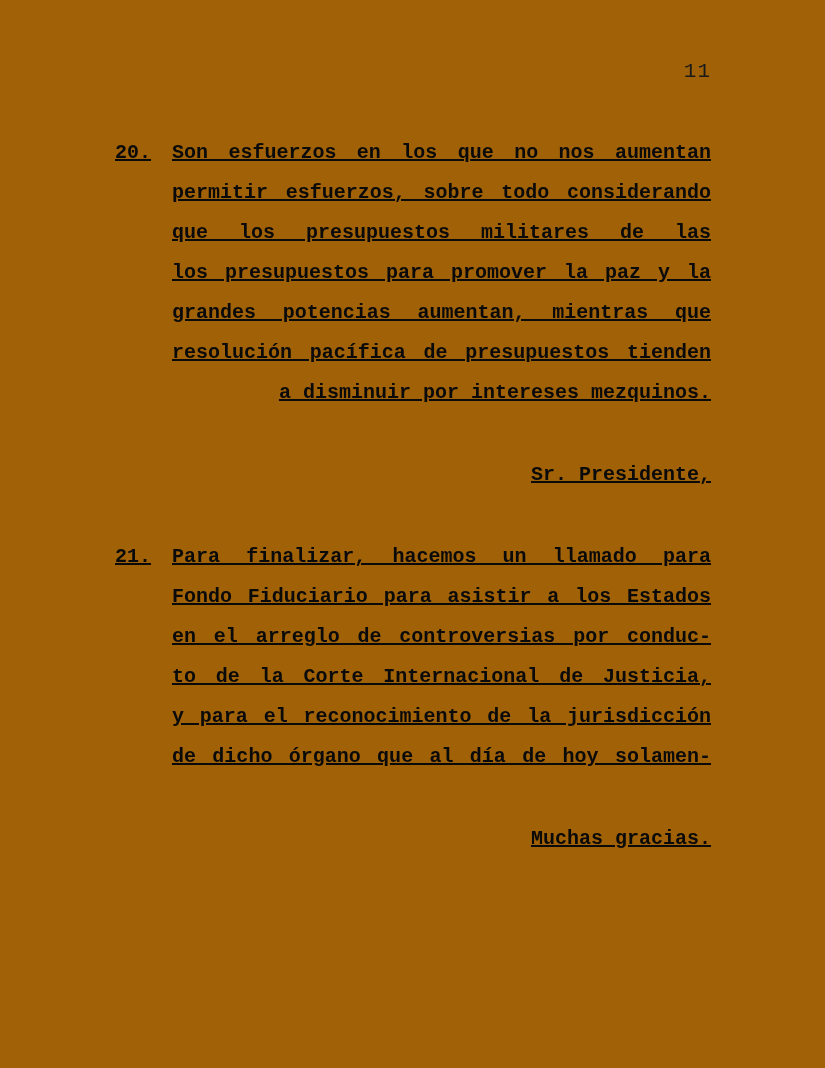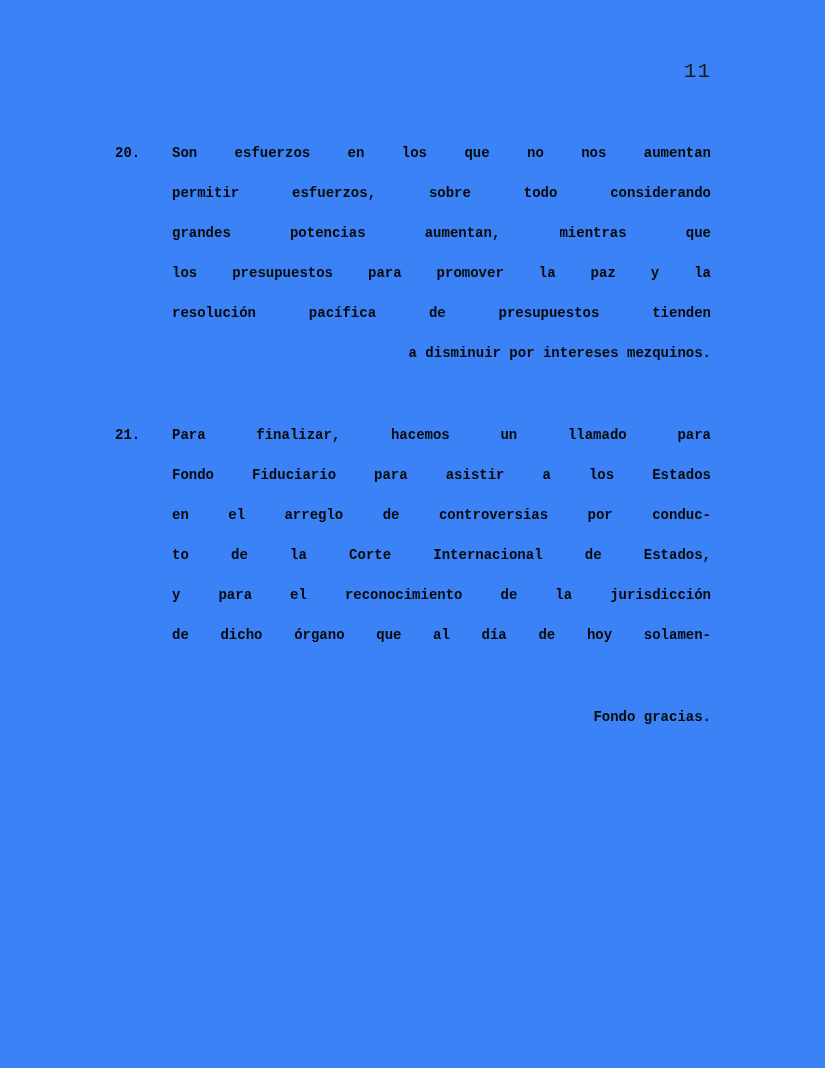--- a/index.html
+++ b/index.html
@@ -4,21 +4,21 @@
 <style>
   html, body {
     margin: 0;
     padding: 0;
     background: #ffffff;
   }
   .page {
     position: relative;
     width: 825px;
     height: 1068px;
-    background: #3b82f6;
+    background: #a16207;
     overflow: hidden;
     font-family: "Liberation Mono", "DejaVu Sans Mono", monospace;
     color: #0a0a0a;
   }
   .page-number {
     position: absolute;
     top: 60px;
     right: 114px;
     font-size: 21px;
     font-weight: 400;
@@ -26,22 +26,23 @@
     color: #1a1a1a;
   }
   .document-body {
     position: absolute;
     left: 115px;
     right: 114px;
     top: 133px;
   }
   .block {
     margin-bottom: 42px;
-    font-size: 14px;
+    font-size: 20px;
     font-weight: 700;
+    text-decoration: underline;
   }
   .block.numbered {
     display: flex;
     align-items: flex-start;
   }
   .para-number {
     flex: 0 0 57px;
     width: 57px;
     height: 40px;
     line-height: 40px;
@@ -68,36 +69,42 @@
 <body>
 
 <div class="page">
   <div class="page-number">11</div>
   <div class="document-body">
       <div class="block numbered">
         <span class="para-number">20.</span>
         <div class="lines">
           <div class="line just">Son esfuerzos en los que no nos aumentan</div>
           <div class="line just">permitir esfuerzos, sobre todo considerando</div>
+          <div class="line just">que los presupuestos militares de las</div>
+          <div class="line just">los presupuestos para promover la paz y la</div>
           <div class="line just">grandes potencias aumentan, mientras que</div>
-          <div class="line just">los presupuestos para promover la paz y la</div>
           <div class="line just">resolución pacífica de presupuestos tienden</div>
           <div class="line">a disminuir por intereses mezquinos.</div>
+        </div>
+      </div>
+      <div class="block">
+        <div class="lines">
+          <div class="line">Sr. Presidente,</div>
         </div>
       </div>
       <div class="block numbered">
         <span class="para-number">21.</span>
         <div class="lines">
           <div class="line just">Para finalizar, hacemos un llamado para</div>
           <div class="line just">Fondo Fiduciario para asistir a los Estados</div>
           <div class="line just">en el arreglo de controversias por conduc-</div>
-          <div class="line just">to de la Corte Internacional de Estados,</div>
+          <div class="line just">to de la Corte Internacional de Justicia,</div>
           <div class="line just">y para el reconocimiento de la jurisdicción</div>
           <div class="line just">de dicho órgano que al día de hoy solamen-</div>
         </div>
       </div>
       <div class="block">
         <div class="lines">
-          <div class="line">Fondo gracias.</div>
+          <div class="line">Muchas gracias.</div>
         </div>
       </div>
     </div>
 </div>
 
 </body></html>

